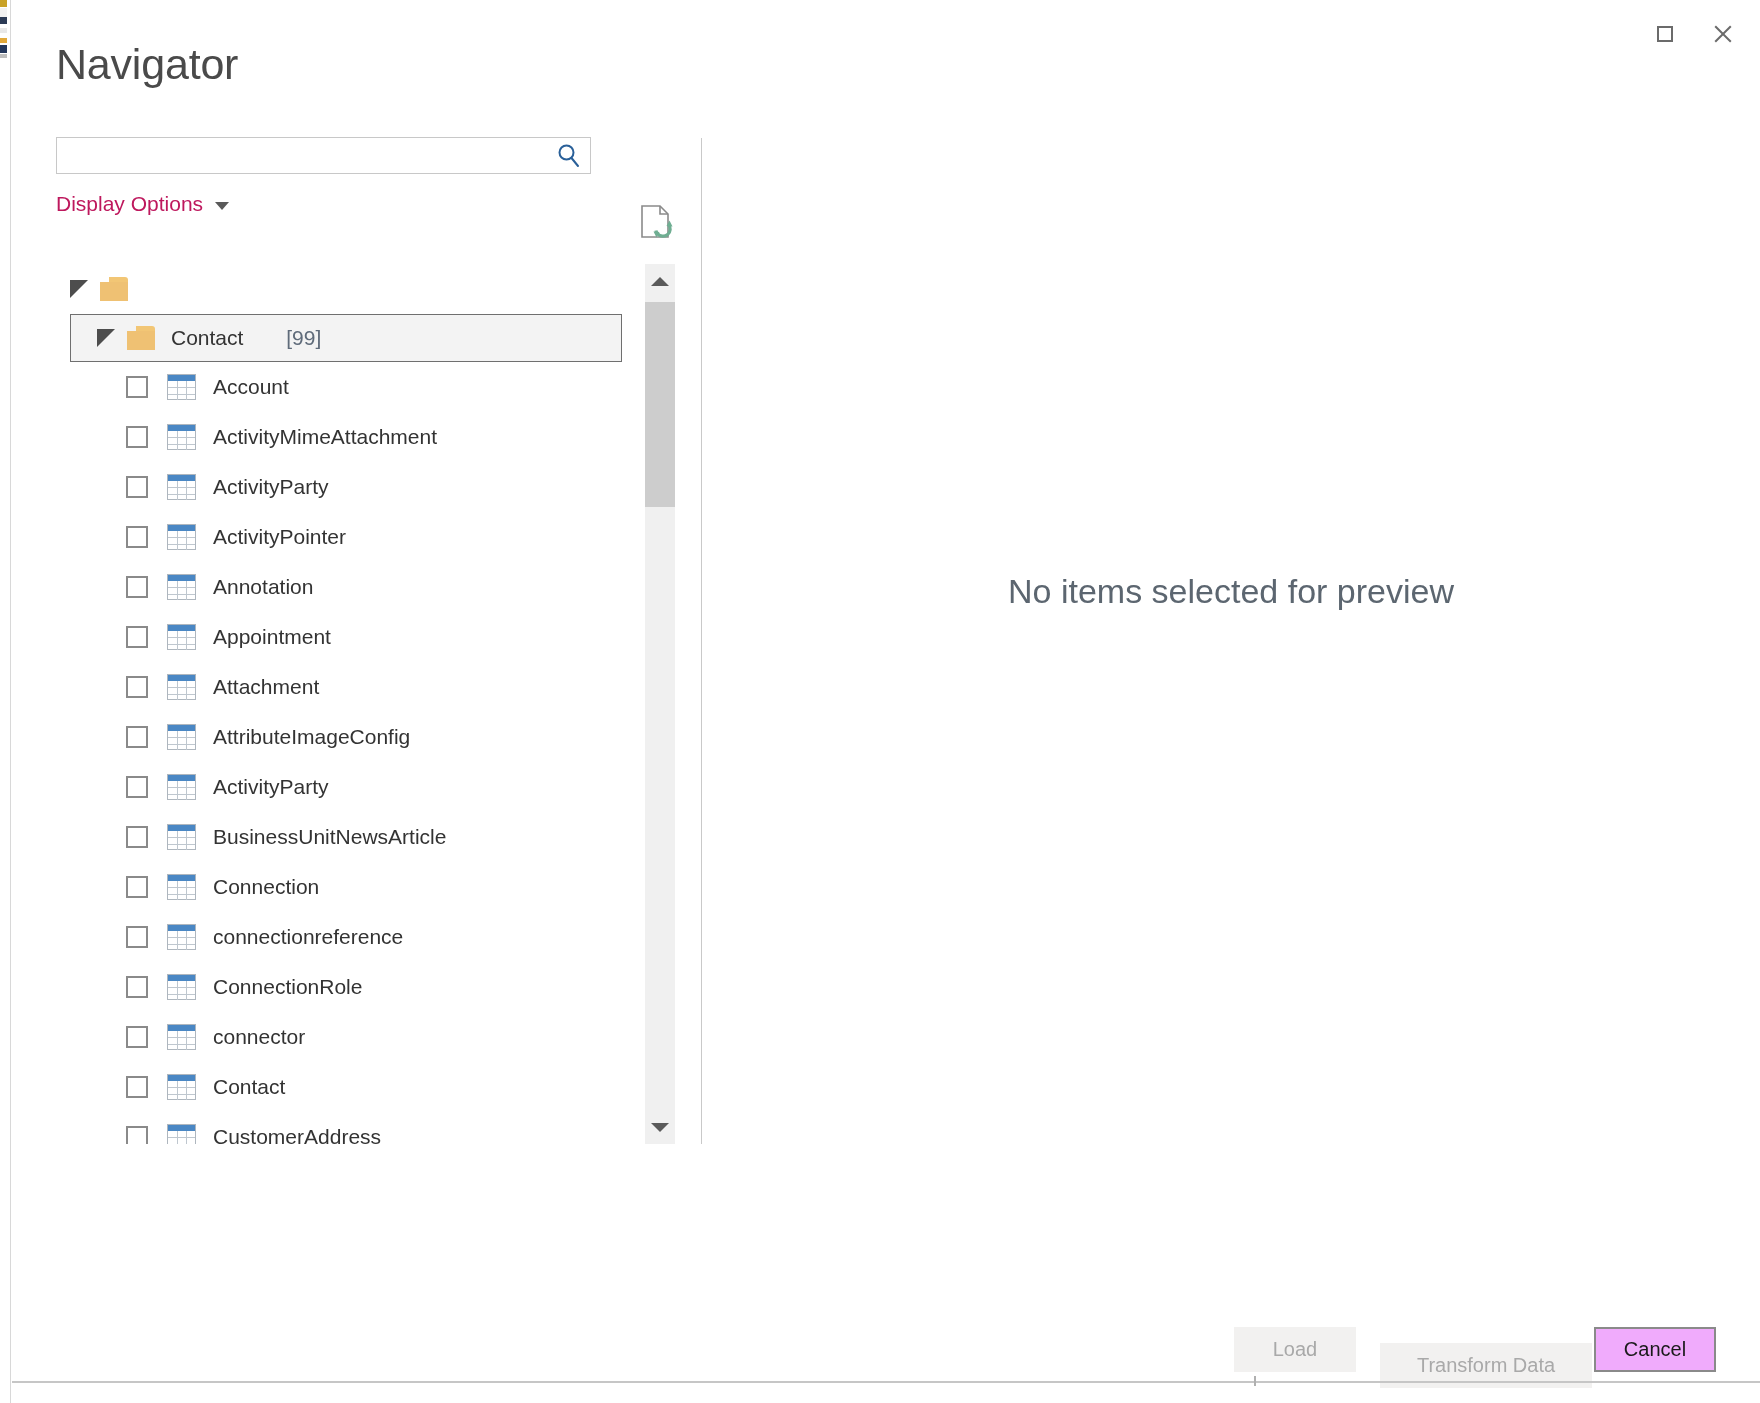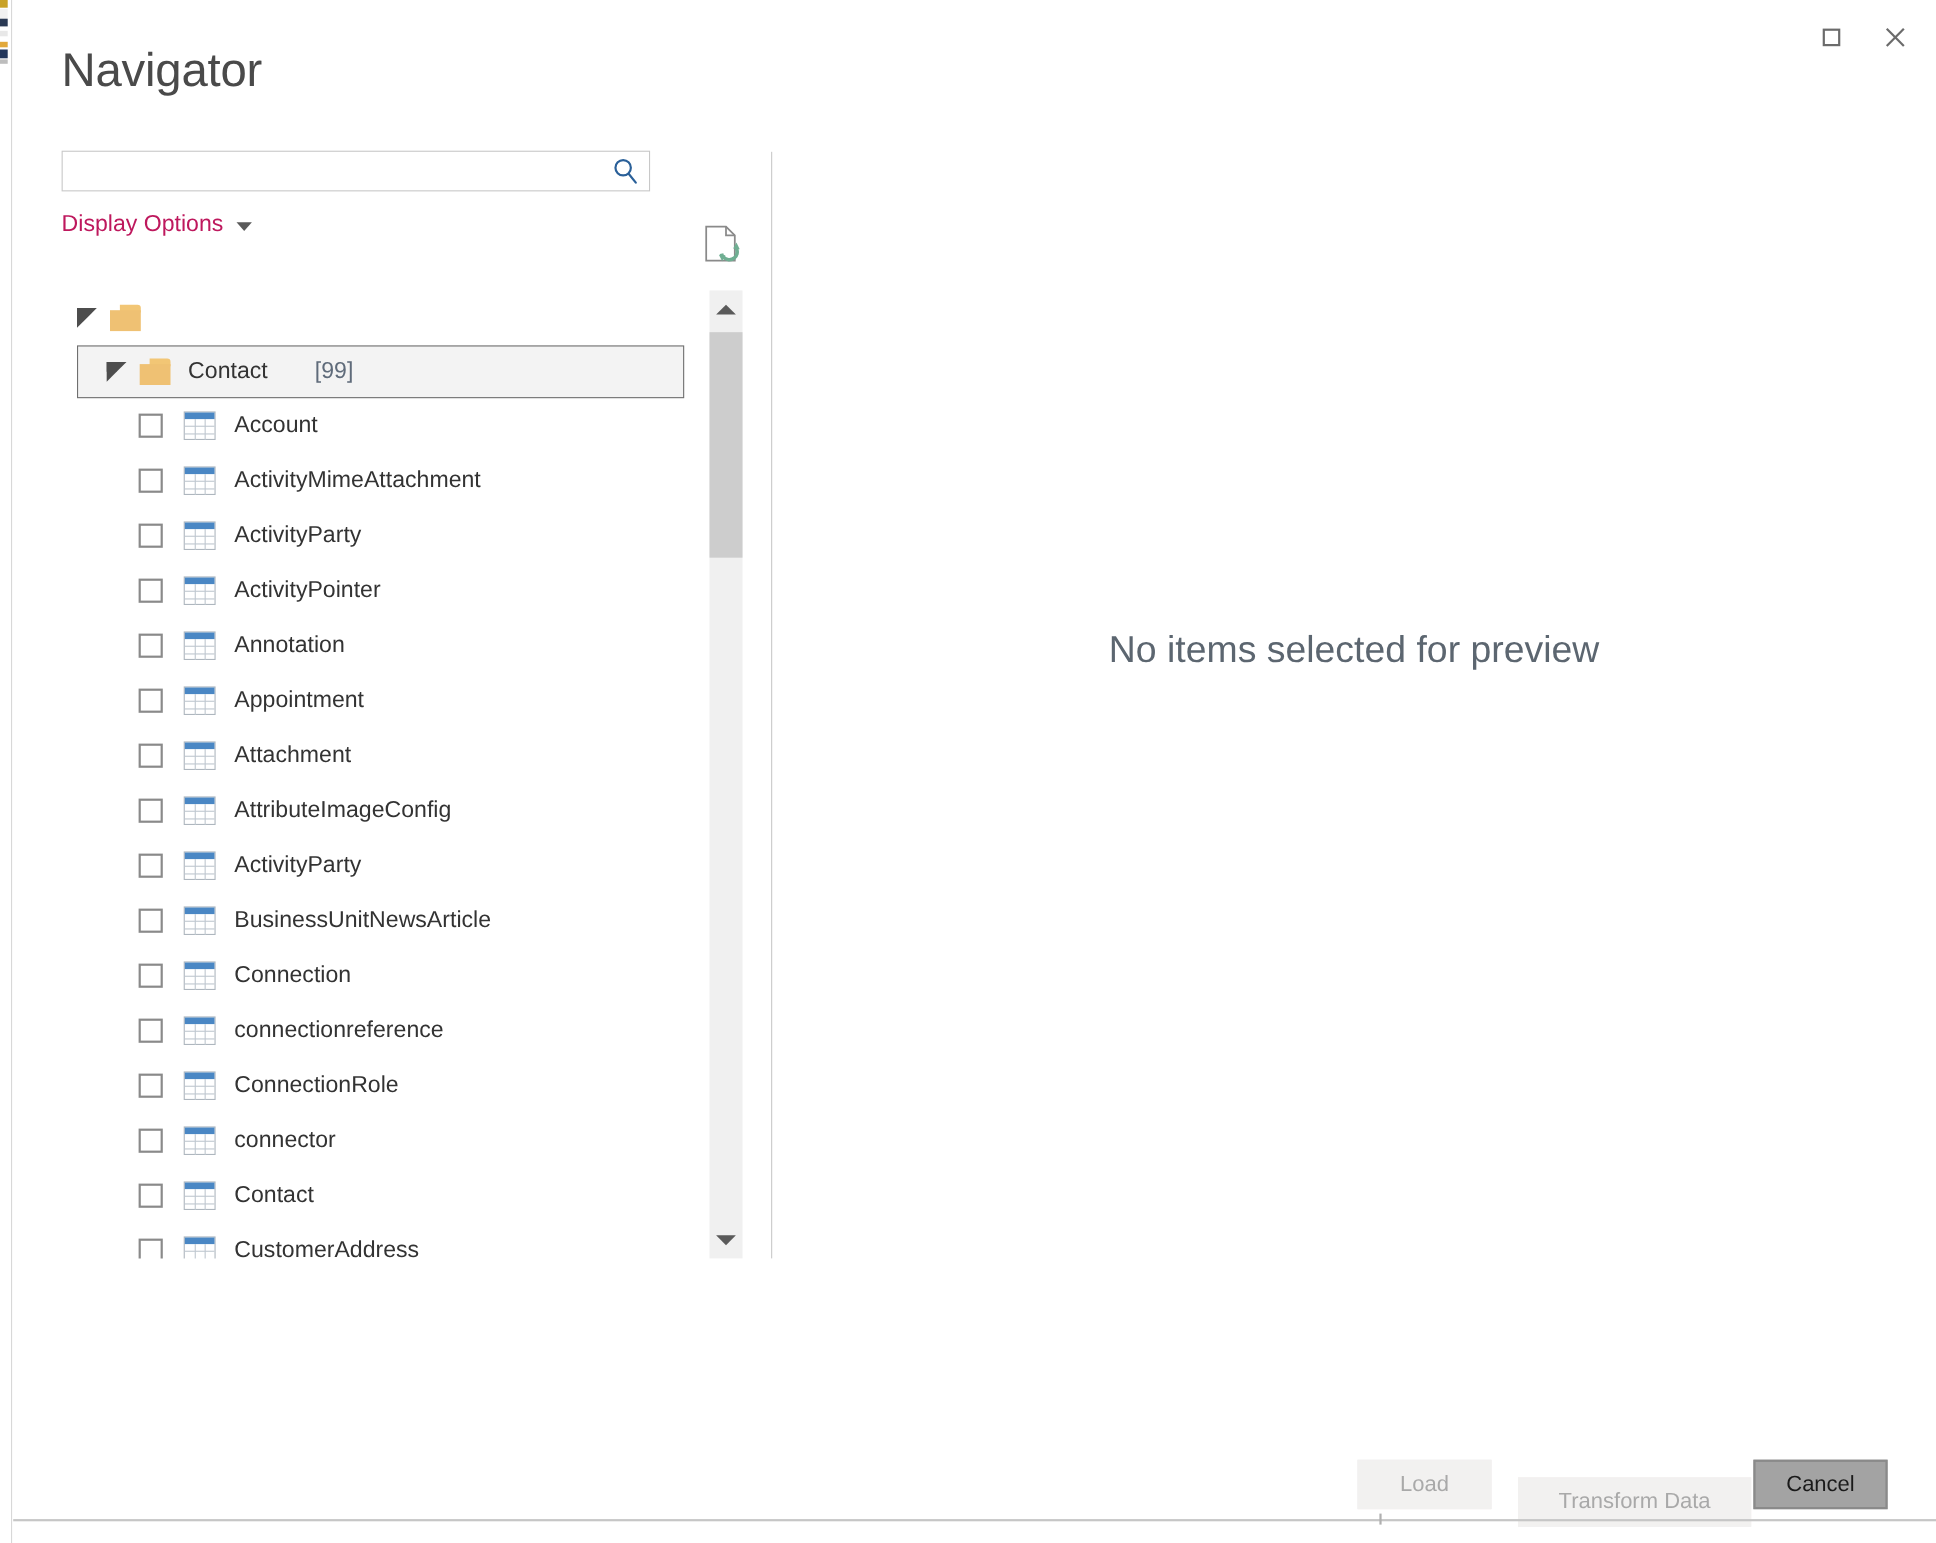--- a/index.html
+++ b/index.html
@@ -377,21 +377,21 @@
     box-sizing: border-box;
     user-select: none;
   }
   .btn-disabled {
     background: #f2f1f0;
     color: #a9a9a9;
     border: 1px solid #f2f1f0;
     cursor: default;
   }
   .btn-default {
-    background: #a3a3a3;
+    background: #f0abfc;
     color: #1a1a1a;
     border: 2px solid #8a8a8a;
     cursor: pointer;
   }
   #btn-load { left: 1222px; width: 122px; }
   #btn-transform { left: 1368px; width: 212px; margin-top: 16px; }
   #btn-cancel { left: 1582px; width: 122px; }
 </style>
 </head>
 <body>

